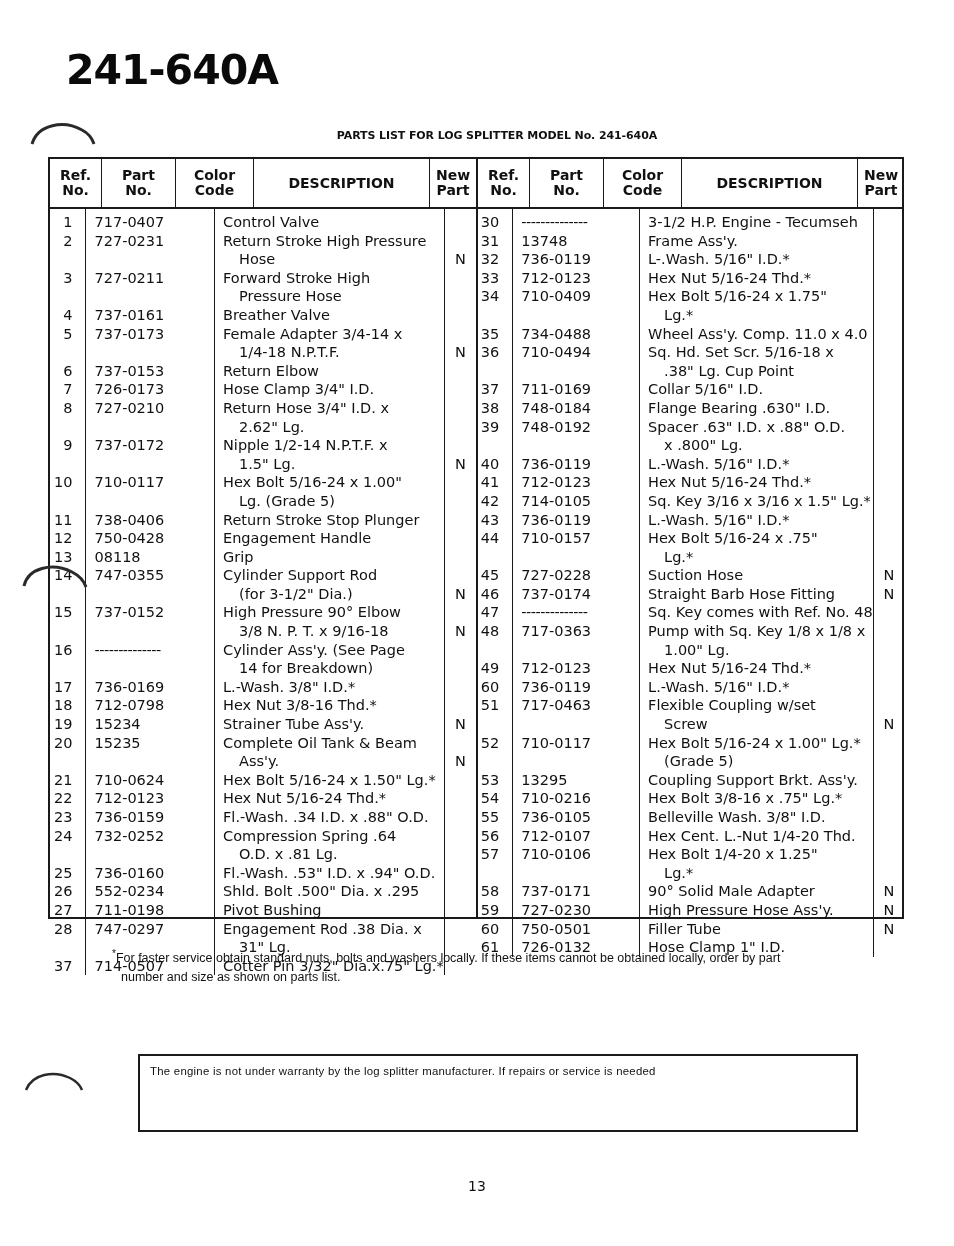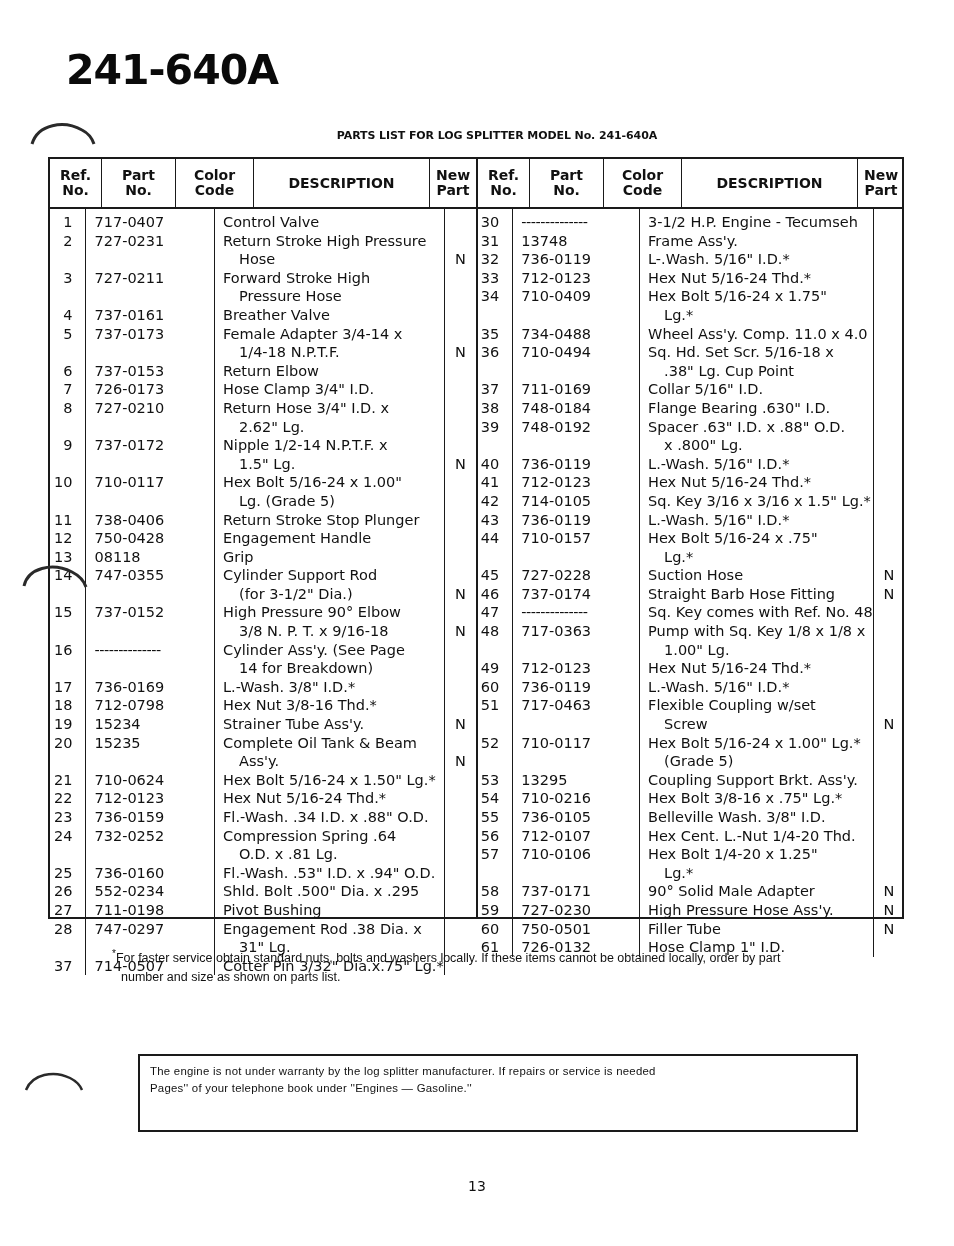--- a/index.html
+++ b/index.html
@@ -696,21 +696,20 @@
 </div>
 
 <div class="footnote">
   <span class="star">*</span><span>For faster service obtain standard nuts, bolts and washers locally. If these items cannot be obtained locally, order by part</span>
   <span class="l2">number and size as shown on parts list.</span>
 </div>
 
 <div class="engine-box">
   <div class="engine-text">
     <span>The engine is not under warranty by the log splitter manufacturer. If repairs or service is needed</span>
-    <span>Pages'' of your telephone book under ''Engines — Gasoline.''</span>
   </div>
 
 </div>
 
 <div class="artifact" style="left:24px; top:1068px;">
   <svg width="64" height="26" viewBox="0 0 64 26">
     <path d="M2 22 C 8 6, 30 2, 46 10 C 52 13, 56 17, 58 22" fill="none" stroke="#2a2a2a" stroke-width="2.5"></path>
   </svg>
 </div>
 

